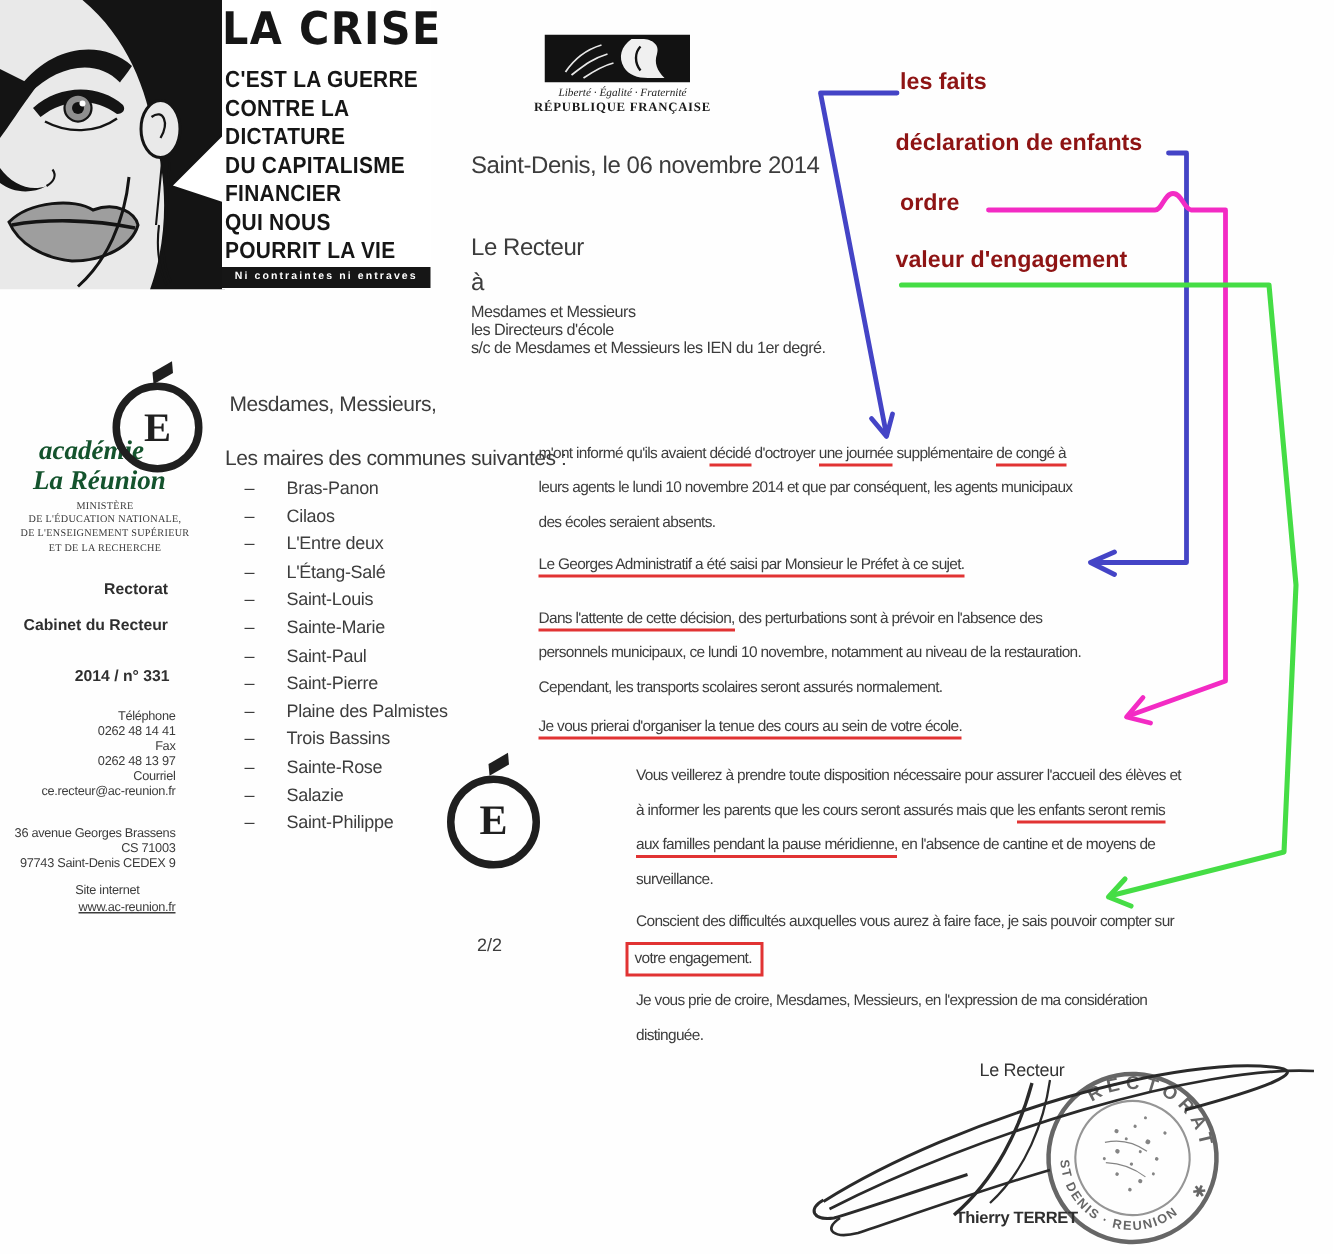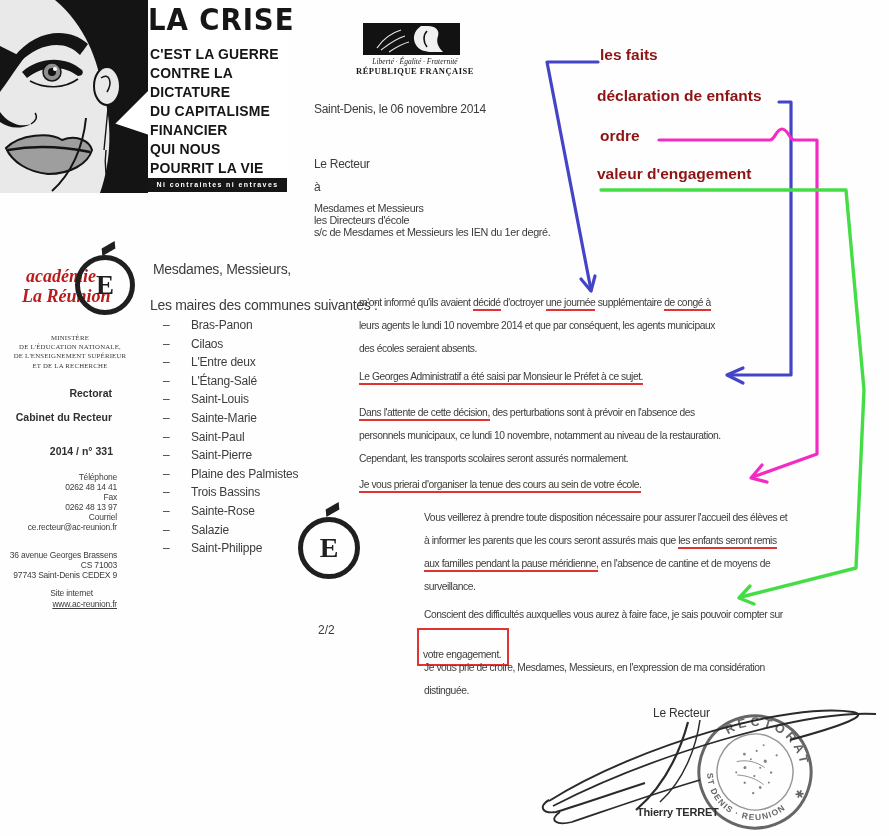--- a/index.html
+++ b/index.html
@@ -15,39 +15,39 @@
   .poster-line{font-weight:800;font-size:15.5px;line-height:19px;color:#161616;
     transform:scaleX(.9);transform-origin:left;letter-spacing:.2px;}
   #poster-lines{position:absolute;left:2px;top:44px;}
   #poster-footer{position:absolute;left:0;top:178px;width:139px;height:14px;background:#161616;
     color:#fff;font-size:7px;font-weight:700;letter-spacing:1.4px;text-align:center;line-height:14px;}
   
   .serif{font-family:"Liberation Serif",serif;}
   #motto{left:340px;top:57px;width:150px;text-align:center;font-style:italic;font-size:7.5px;color:#222;}
   #republic{left:340px;top:66px;width:150px;text-align:center;font-size:8.5px;font-weight:700;
     letter-spacing:.5px;color:#1b1b1b;}
-  .hdr{font-size:12px;letter-spacing:-.3px;color:#3c3c3c;}
+  .hdr{font-size:16px;letter-spacing:-.3px;color:#3c3c3c;}
   
   .note{font-weight:700;font-size:15.5px;color:var(--annotation);letter-spacing:0;}
   
-  .script{font-family:"Liberation Serif",serif;font-style:italic;font-weight:700;color:#b91c1c;}
+  .script{font-family:"Liberation Serif",serif;font-style:italic;font-weight:700;color:#14532d;margin-top:24px;}
   .ring{position:absolute;border-radius:50%;border:5px solid #1f1f1f;display:flex;
     align-items:center;justify-content:center;background:transparent;}
   .ring span{font-family:"Liberation Serif",serif;font-weight:800;color:#1f1f1f;}
   .accent{position:absolute;width:15px;height:7px;background:#1f1f1f;transform:rotate(-30deg) skewX(-25deg);}
   .ministry{left:10px;top:333px;width:120px;text-align:center;font-family:"Liberation Serif",serif;
     font-size:6.8px;line-height:9.2px;color:#3a3a3a;letter-spacing:.2px;white-space:nowrap;}
   .sb-b{font-size:10.5px;font-weight:700;color:#2f2f2f;text-align:right;}
   .sb-s{font-size:8.5px;line-height:9.9px;color:#3c3c3c;text-align:right;letter-spacing:-.2px;}
   .sb-s .u{text-decoration:underline;}
   
   .bl{font-size:10.3px;letter-spacing:-.45px;color:#3d3d3d;line-height:13px;}
   .midtxt{font-size:14px;letter-spacing:-.3px;color:#3c3c3c;}
   .ru{border-bottom:2.5px solid var(--underline);padding-bottom:1px;}
-  .rbox{display:inline-block;border:2.5px solid var(--underline);padding:18px 6px 3px 4px;margin-left:-7px;}
+  .rbox{display:inline-block;border:2.5px solid var(--underline);padding:3px 6px 3px 4px;margin-left:-7px;}
   .commune{display:flex;font-size:12px;letter-spacing:-.2px;line-height:18.6px;color:#3d3d3d;}
   .commune .dash{width:28px;}
   
   #arrows{position:absolute;left:0;top:0;width:889px;height:836px;pointer-events:none;z-index:6;}
   #arrows *{fill:none;stroke-linecap:round;stroke-linejoin:round;}
   .a-blue{stroke:var(--arrow_blue);stroke-width:3.2px;}
   .a-mag{stroke:var(--arrow_magenta);stroke-width:3.2px;}
   .a-grn{stroke:var(--arrow_green);stroke-width:3.4px;}
   
   .close-txt{font-size:12px;color:#333;letter-spacing:-.2px;}

